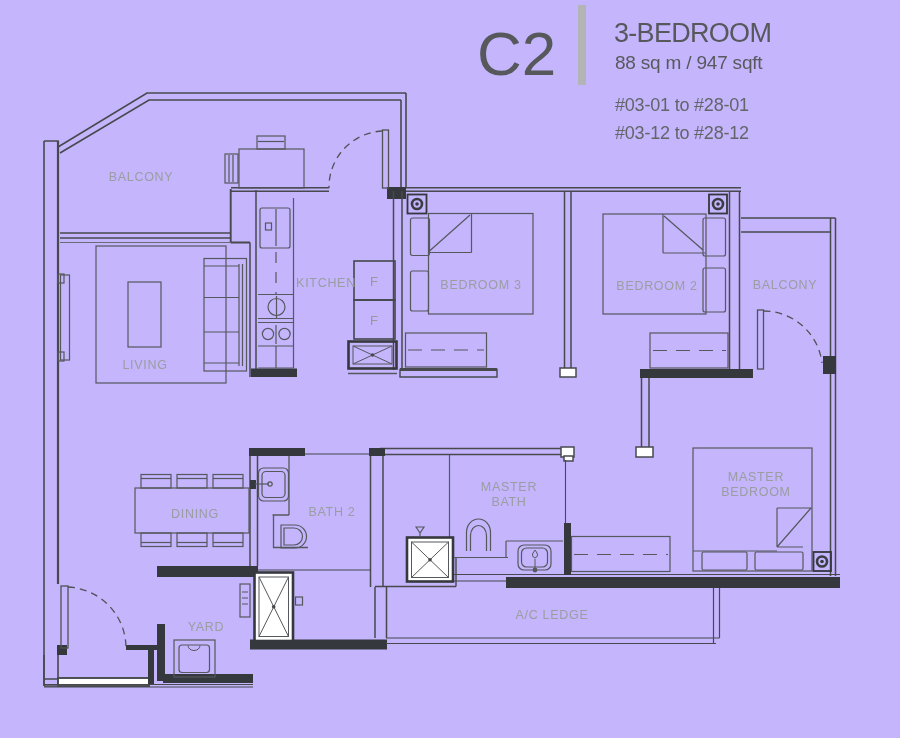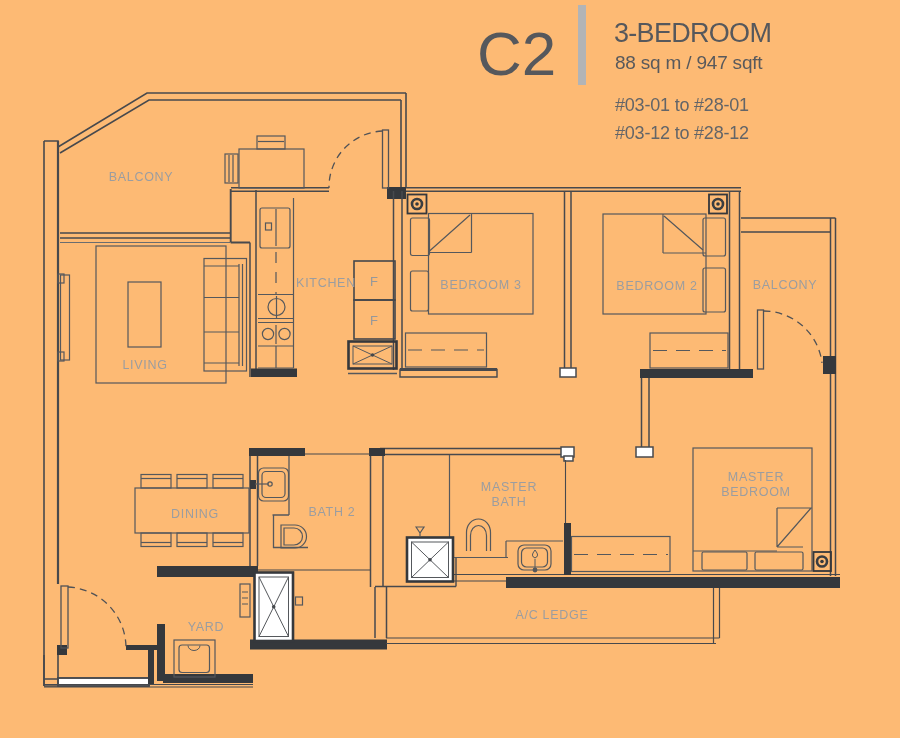--- a/index.html
+++ b/index.html
@@ -1,16 +1,16 @@
 <!DOCTYPE html>
 <html><head>
 <meta charset="utf-8">
 <style>
   html,body{margin:0;padding:0;background:#ffffff;}
-  .page{position:relative;width:900px;height:738px;background:#fdba74;font-family:"Liberation Sans", sans-serif;}
+  .page{position:relative;width:900px;height:738px;background:#c4b5fd;font-family:"Liberation Sans", sans-serif;}
   svg{position:absolute;left:0;top:0;}
   text{font-family:"Liberation Sans", sans-serif;}
   .lbl{fill:#9b9da0;font-size:12.5px;letter-spacing:0.7px;}
 </style>
 </head>
 <body>
 <div class="page">
 <svg width="900" height="738" viewBox="0 0 900 738">
 
 <text x="477" y="75" fill="#56585c" font-size="62">C2</text>

